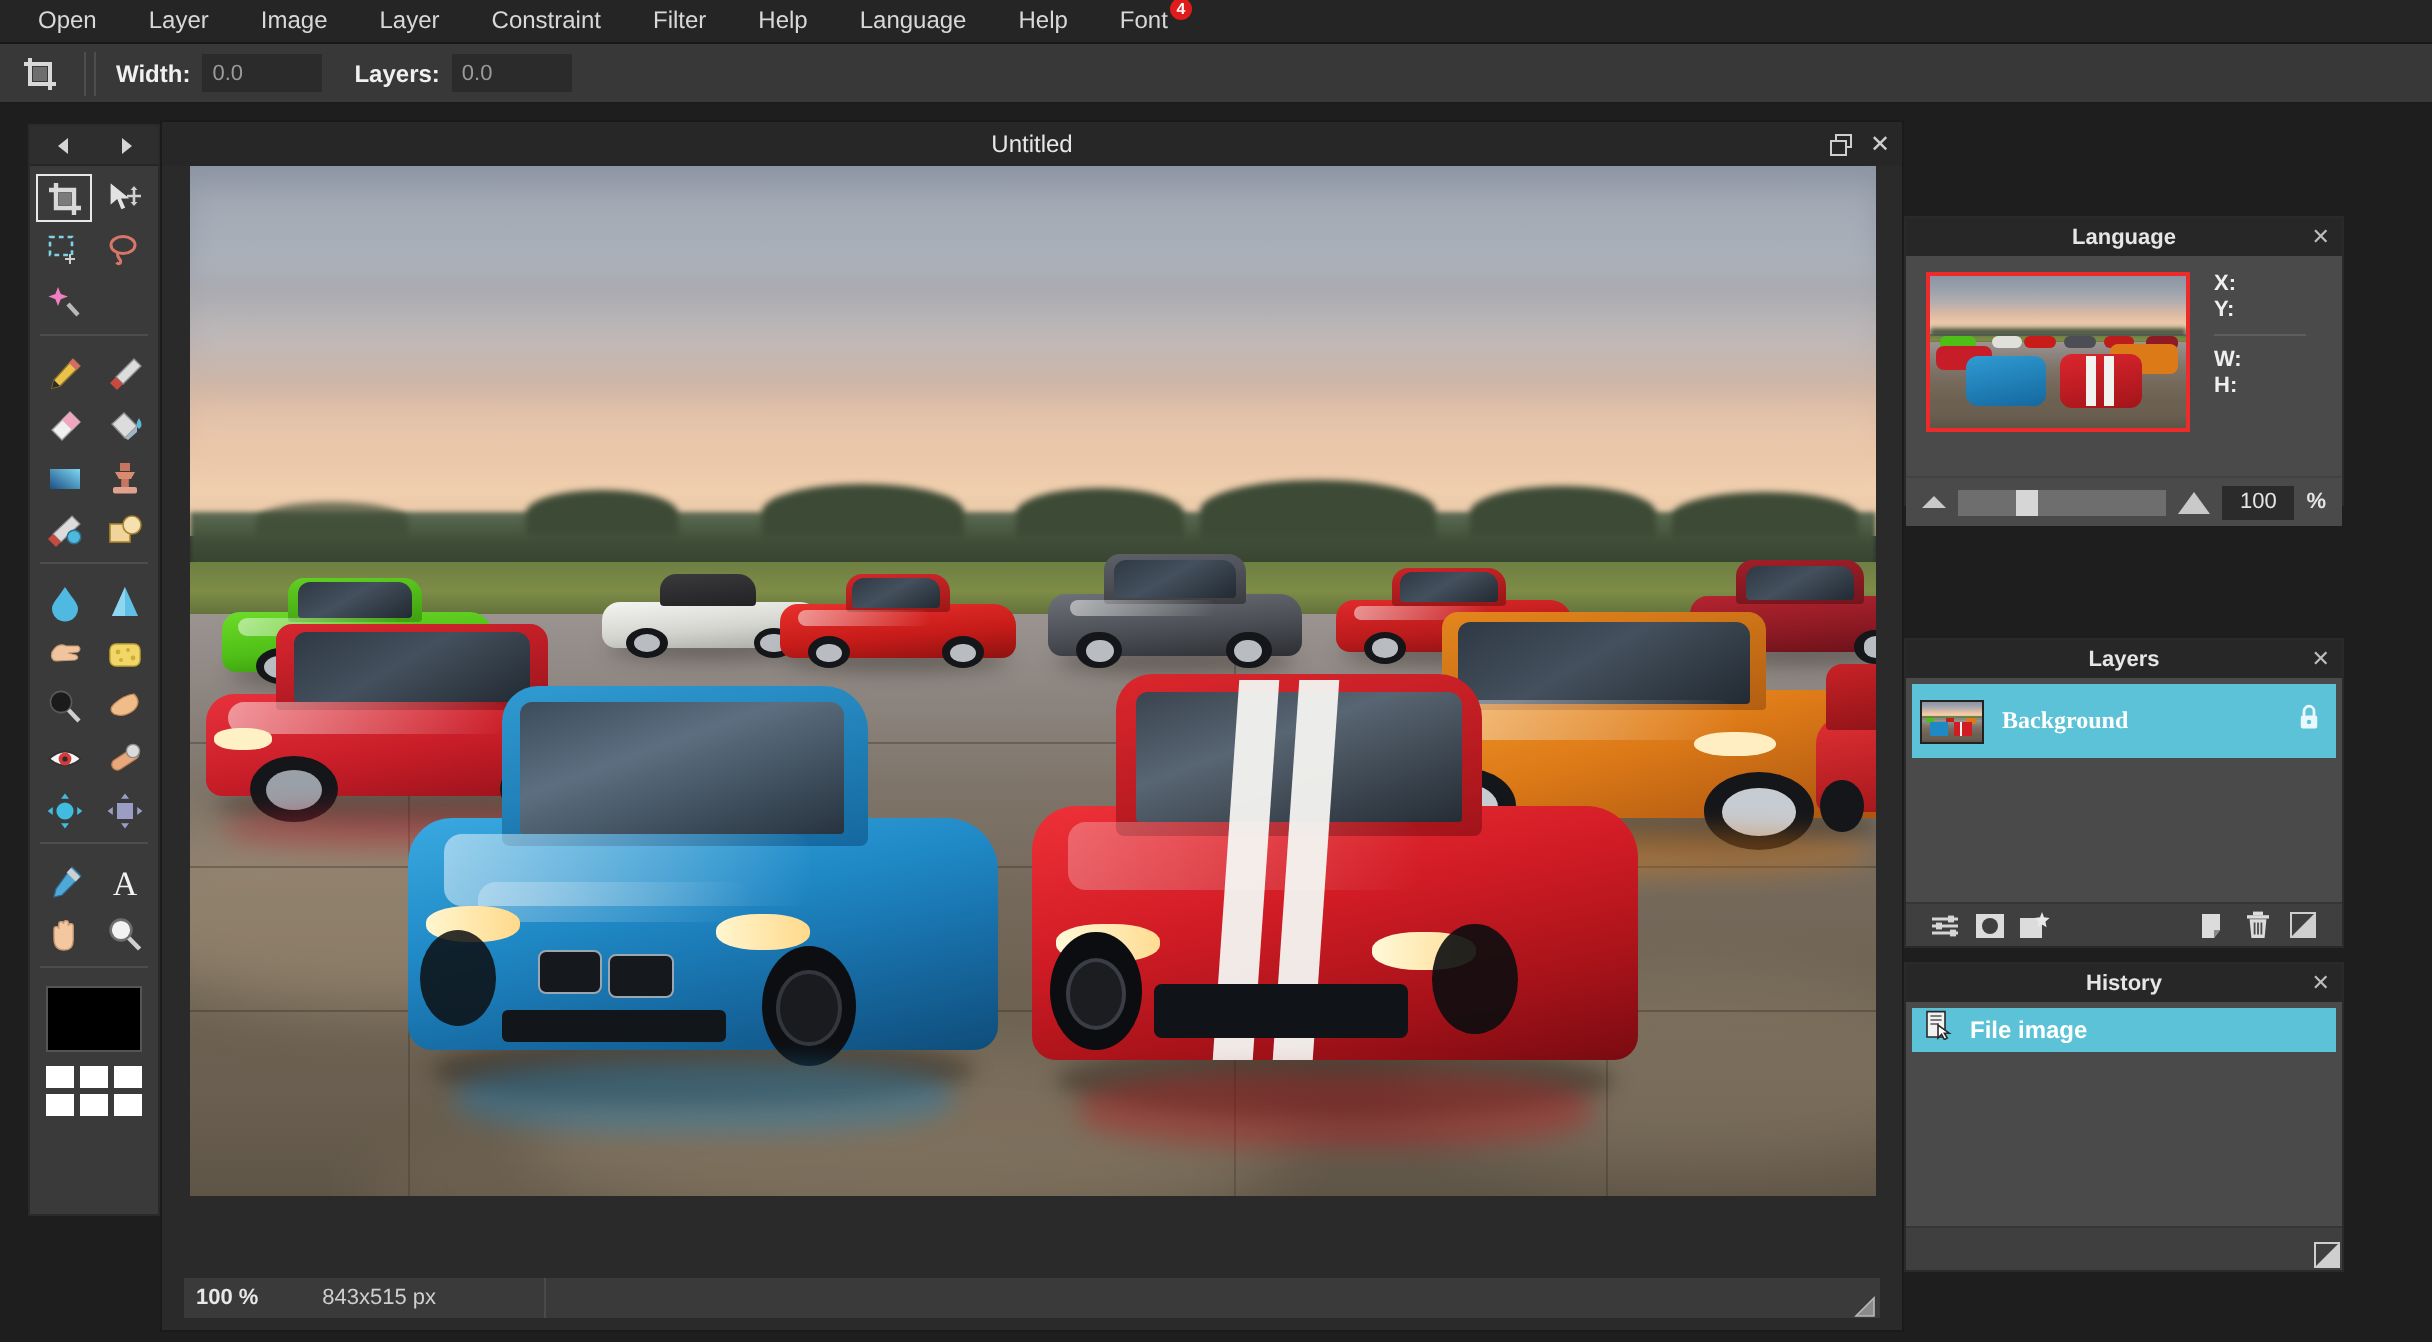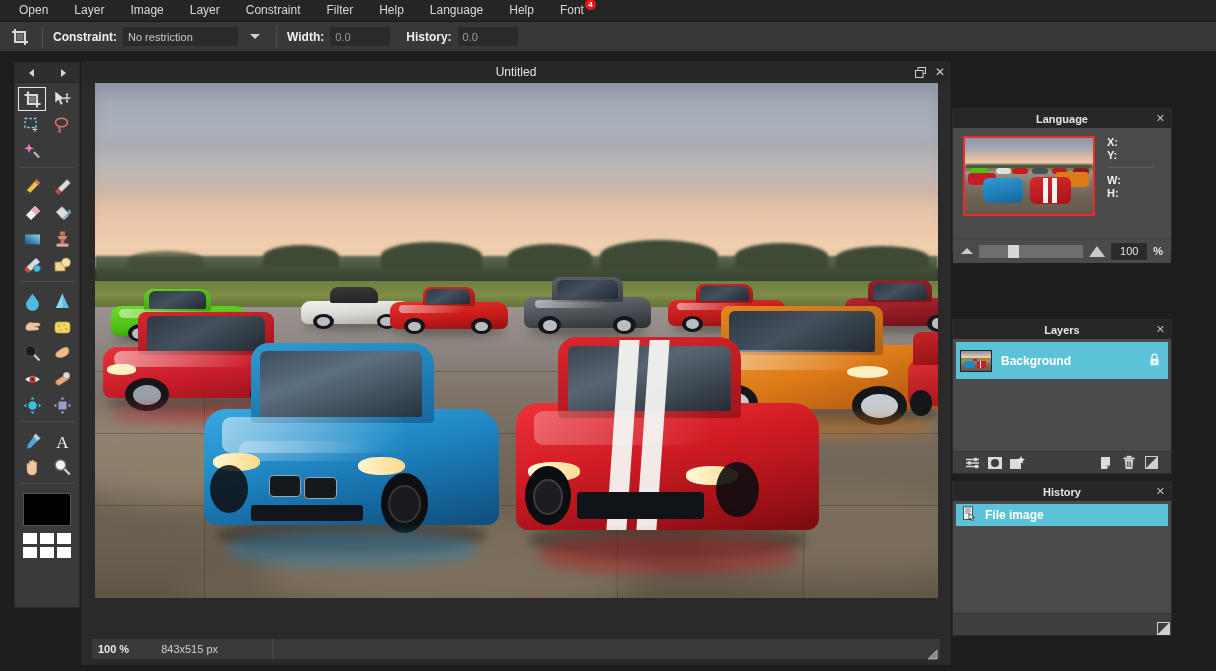--- a/index.html
+++ b/index.html
@@ -369,21 +369,21 @@
   #zoom-value {
     width: 36px; height: 17px; background: #2b2b2b;
     color: #e4e4e4; font-size: 11px;
     display: flex; align-items: center; justify-content: center;
     cursor: text;
   }
   #zoom-pct { color: #e4e4e4; font-size: 11px; font-weight: bold; }
 
   
   #panel-layers { top: 266px; height: 155px; }
-  #layers-list { height: 112px; background: #4a4a4a; padding: 3px; }
+  #layers-list { height: 112px; background: #4a4a4a; padding: 3px; font-family: Liberation Serif, serif; }
   .layer-row {
     height: 37px; display: flex; align-items: center;
     background: #5bc2d8; padding: 0 8px 0 4px;
     cursor: default;
   }
   .layer-thumb {
     width: 32px; height: 22px;
     border: 1px solid #222; overflow: hidden;
     position: relative; background: #888;
   }
@@ -446,38 +446,29 @@
 
 <div id="optionsbar">
   <div id="opt-tool-icon">
     <svg width="18" height="18" viewBox="0 0 18 18">
       <path d="M4 1 L4 14 L17 14" stroke="#d9d9d9" stroke-width="2" fill="none"></path>
       <path d="M1 4 L14 4 L14 17" stroke="#d9d9d9" stroke-width="2" fill="none"></path>
       <rect x="5.5" y="5.5" width="7" height="7" fill="#6e6e6e"></rect>
     </svg>
   </div>
   <div class="opt-sep"></div>
-  <div class="opt-group">
-    <span class="opt-label">Constraint:</span>
-    <div class="opt-select">
-      <span>No restriction</span>
-    </div>
-    <div class="opt-caret">
-        <div class="caret-tri"></div>
-      </div>
-  </div>
   <div class="opt-sep"></div>
   <div class="opt-group">
     <span class="opt-label">Width:</span>
     <div class="opt-input">
       <span>0.0</span>
     </div>
   </div>
   <div class="opt-group">
-    <span class="opt-label">History:</span>
+    <span class="opt-label">Layers:</span>
     <div class="opt-input">
       <span>0.0</span>
     </div>
   </div>
 </div>
 
 <div id="workspace">
 
   <div id="toolpalette">
     <div id="tool-nav">

